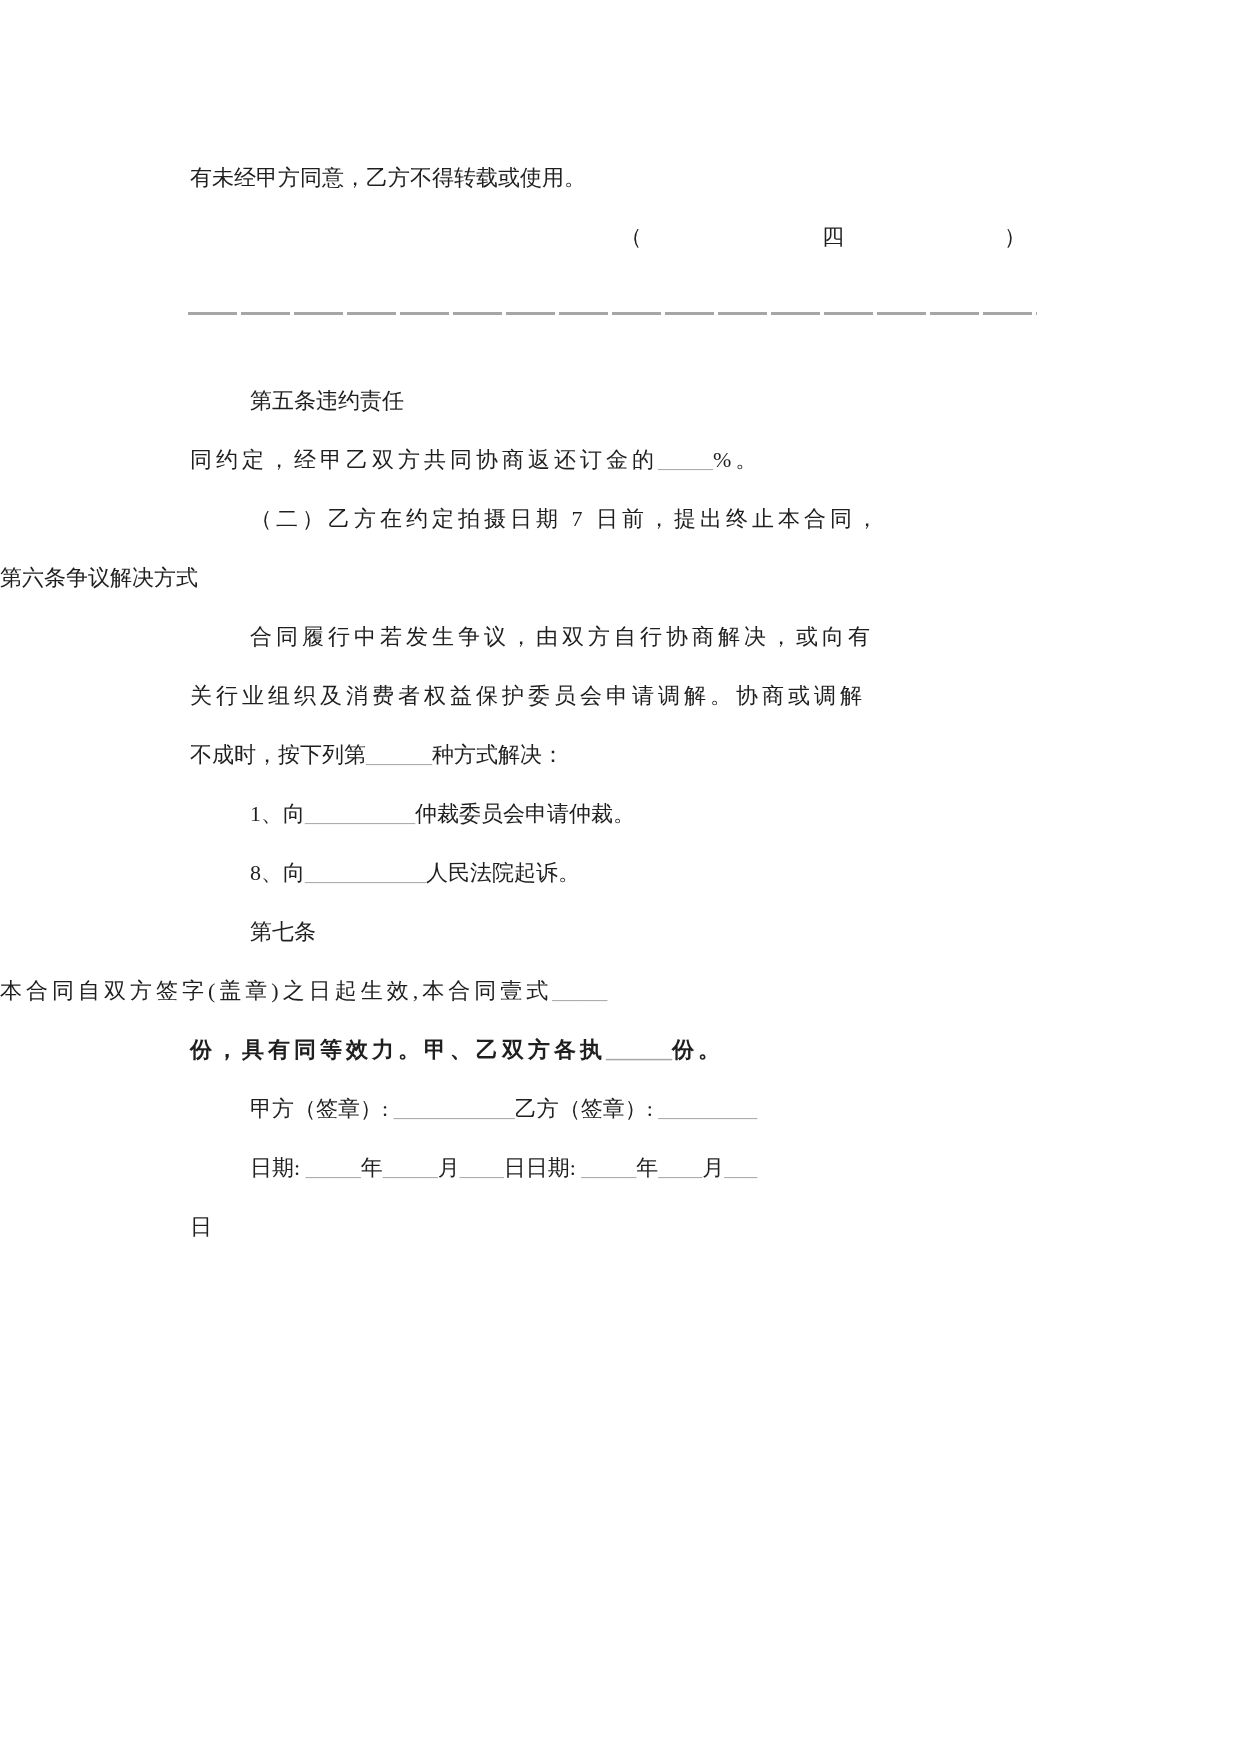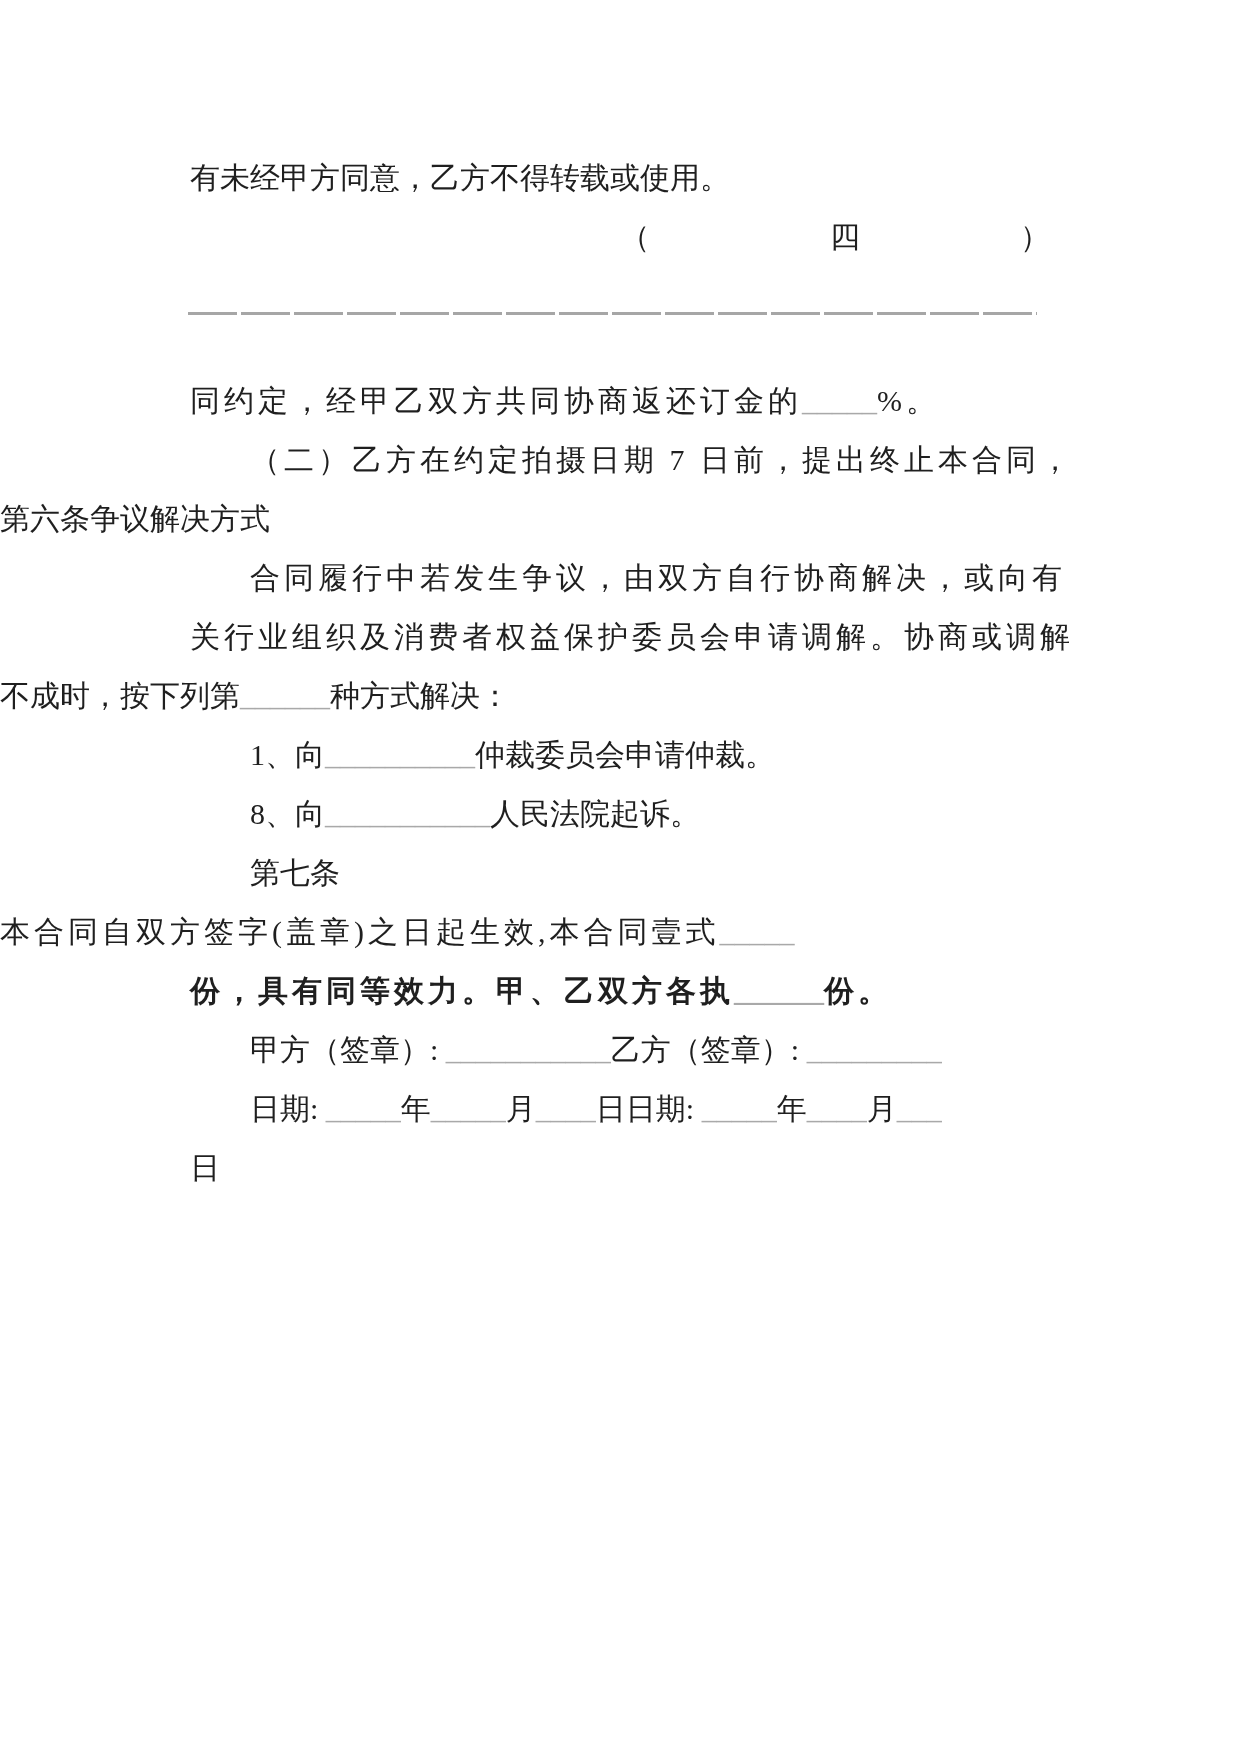--- a/index.html
+++ b/index.html
@@ -19,21 +19,21 @@
   }
   .content{
     position:absolute;
     top:148px;
     left:0;
     right:0;
   }
   .ln{
     height:59px;
     line-height:59px;
-    font-size:30px;
+    font-size:22px;
     color:var(--text);
     white-space:pre;
     font-weight:400;
   }
   .ln.wide{letter-spacing:4px;}
   .ln .t{color:var(--text);}
   .ln .b{
     color:var(--blank);
     letter-spacing:0;
   }
@@ -52,26 +52,27 @@
   }
 </style>
 </head>
 <body>
 
 <div class="doc">
   <div class="content">
       <div class="ln" style="margin-left: 190px;"><span class="t">有未经甲方同意，乙方不得转载或使用。</span></div>
       <div class="ln" style="margin-left: 620px;"><span class="t">（</span><span class="gap" style="width: 180px;"></span><span class="t">四</span><span class="gap" style="width: 160px;"></span><span class="t">）</span></div>
       <div class="ln" style="margin-left: 188px;"><div class="rule"></div></div>
+      <div class="ln" style="margin-left: 250px;"><span class="t">第五条违约责任</span></div>
       <div class="ln wide" style="margin-left: 190px;"><span class="t">同约定，经甲乙双方共同协商返还订金的</span><span class="b">_____</span><span class="t">%。</span></div>
       <div class="ln wide" style="margin-left: 250px;"><span class="t">（二）乙方在约定拍摄日期 7 日前，提出终止本合同，</span></div>
       <div class="ln" style=""><span class="t">第六条争议解决方式</span></div>
       <div class="ln wide" style="margin-left: 250px;"><span class="t">合同履行中若发生争议，由双方自行协商解决，或向有</span></div>
       <div class="ln wide" style="margin-left: 190px;"><span class="t">关行业组织及消费者权益保护委员会申请调解。协商或调解</span></div>
-      <div class="ln" style=""><span class="t">不成时，按下列第</span><span class="b">______</span><span class="t">种方式解决：</span></div>
+      <div class="ln" style="margin-left: 190px;"><span class="t">不成时，按下列第</span><span class="b">______</span><span class="t">种方式解决：</span></div>
       <div class="ln" style="margin-left: 250px;"><span class="t">1、向</span><span class="b">__________</span><span class="t">仲裁委员会申请仲裁。</span></div>
       <div class="ln" style="margin-left: 250px;"><span class="t">8、向</span><span class="b">___________</span><span class="t">人民法院起诉。</span></div>
       <div class="ln" style="margin-left: 250px;"><span class="t">第七条</span></div>
       <div class="ln wide" style=""><span class="t">本合同自双方签字(盖章)之日起生效,本合同壹式</span><span class="b">_____</span></div>
       <div class="ln wide" style="margin-left: 190px; font-weight: bold;"><span class="t">份，具有同等效力。甲、乙双方各执</span><span class="b">______</span><span class="t">份。</span></div>
       <div class="ln" style="margin-left: 250px;"><span class="t">甲方（签章）: </span><span class="b">___________</span><span class="t">乙方（签章）: </span><span class="b">_________</span></div>
       <div class="ln" style="margin-left: 250px;"><span class="t">日期: </span><span class="b">_____</span><span class="t">年</span><span class="b">_____</span><span class="t">月</span><span class="b">____</span><span class="t">日日期: </span><span class="b">_____</span><span class="t">年</span><span class="b">____</span><span class="t">月</span><span class="b">___</span></div>
       <div class="ln" style="margin-left: 190px;"><span class="t">日</span></div>
     </div>
 </div>

